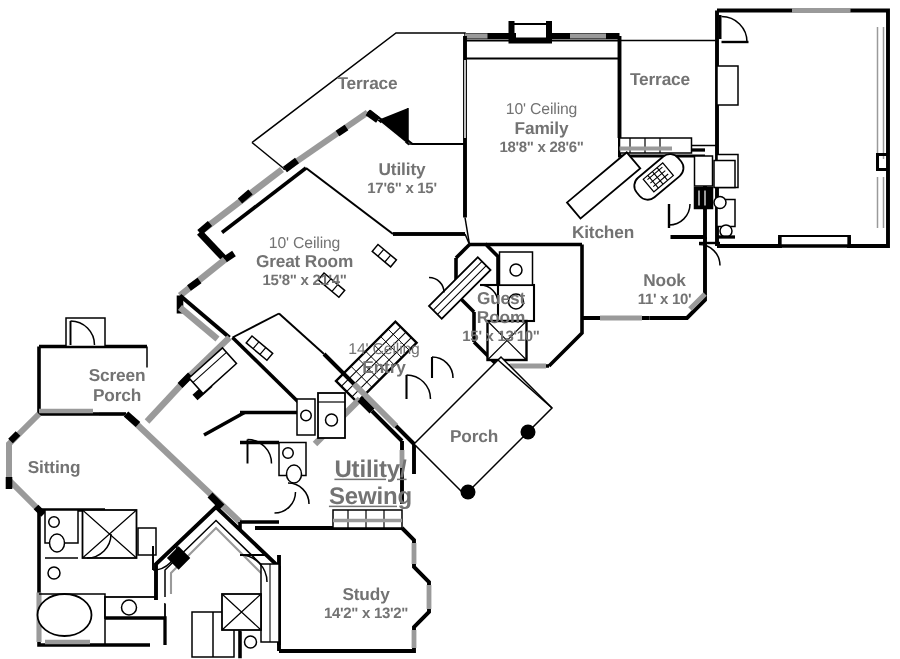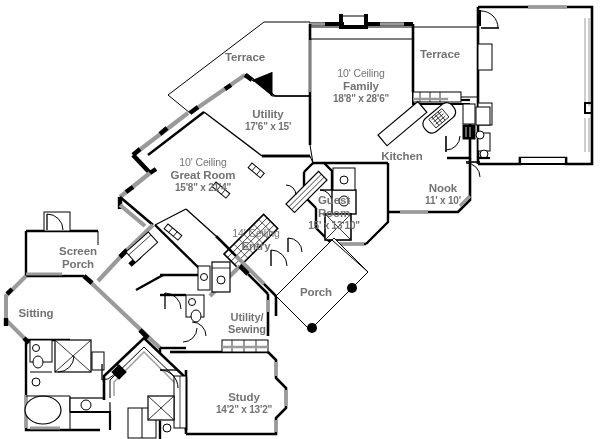--- a/index.html
+++ b/index.html
@@ -32,21 +32,21 @@
     line-height: 1.12;
     white-space: nowrap;
     pointer-events: none;
     transform: translate(-50%, -50%);
   }
   .rm-name {
     font-weight: bold;
     font-size: 11.5px;
     letter-spacing: -0.1px;
   }
-  .rm-name.sm { font-size: 11px; }
+  .rm-name.sm { font-size: 16px; text-decoration: underline; }
   .rm-dims {
     font-weight: bold;
     font-size: 10px;
     letter-spacing: -0.2px;
   }
   .rm-ceil {
     font-weight: normal;
     font-size: 10.5px;
     letter-spacing: -0.1px;
   }

